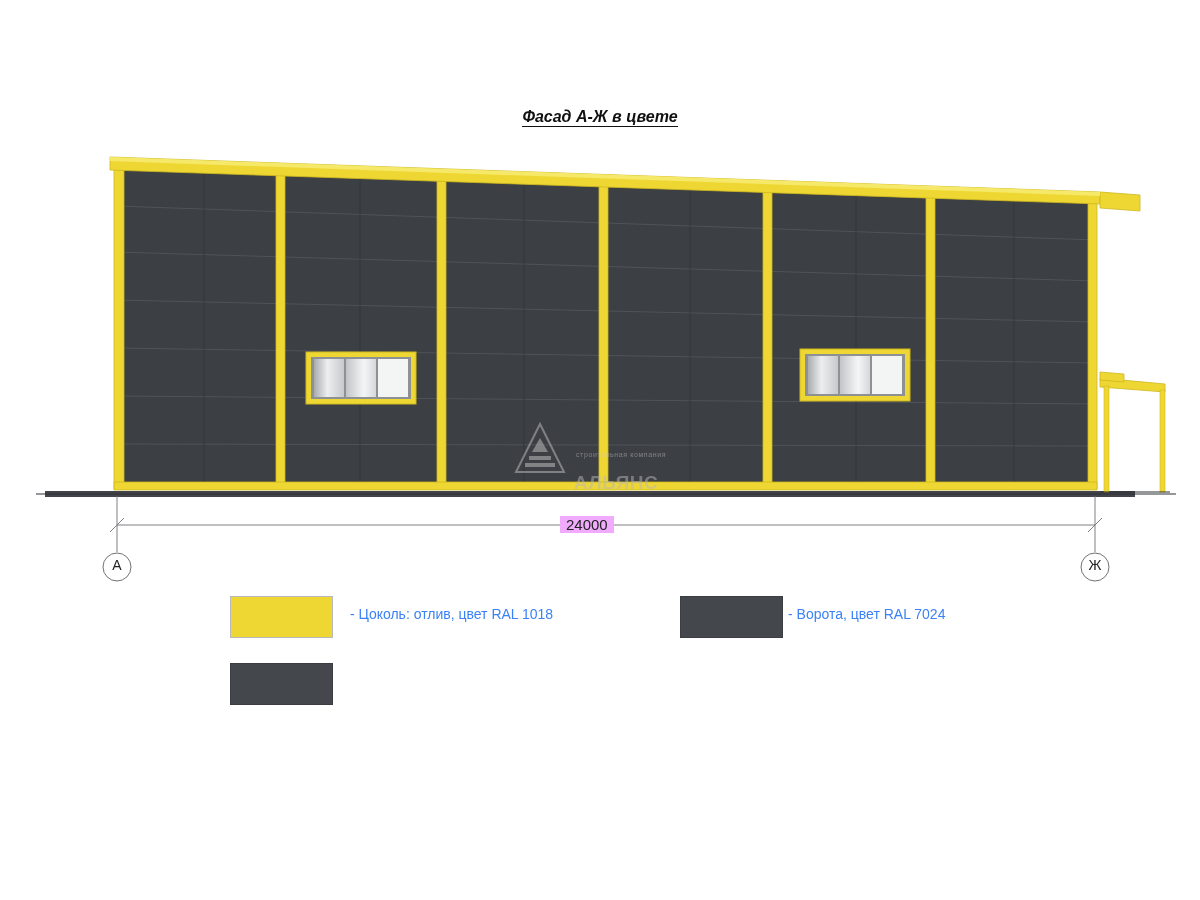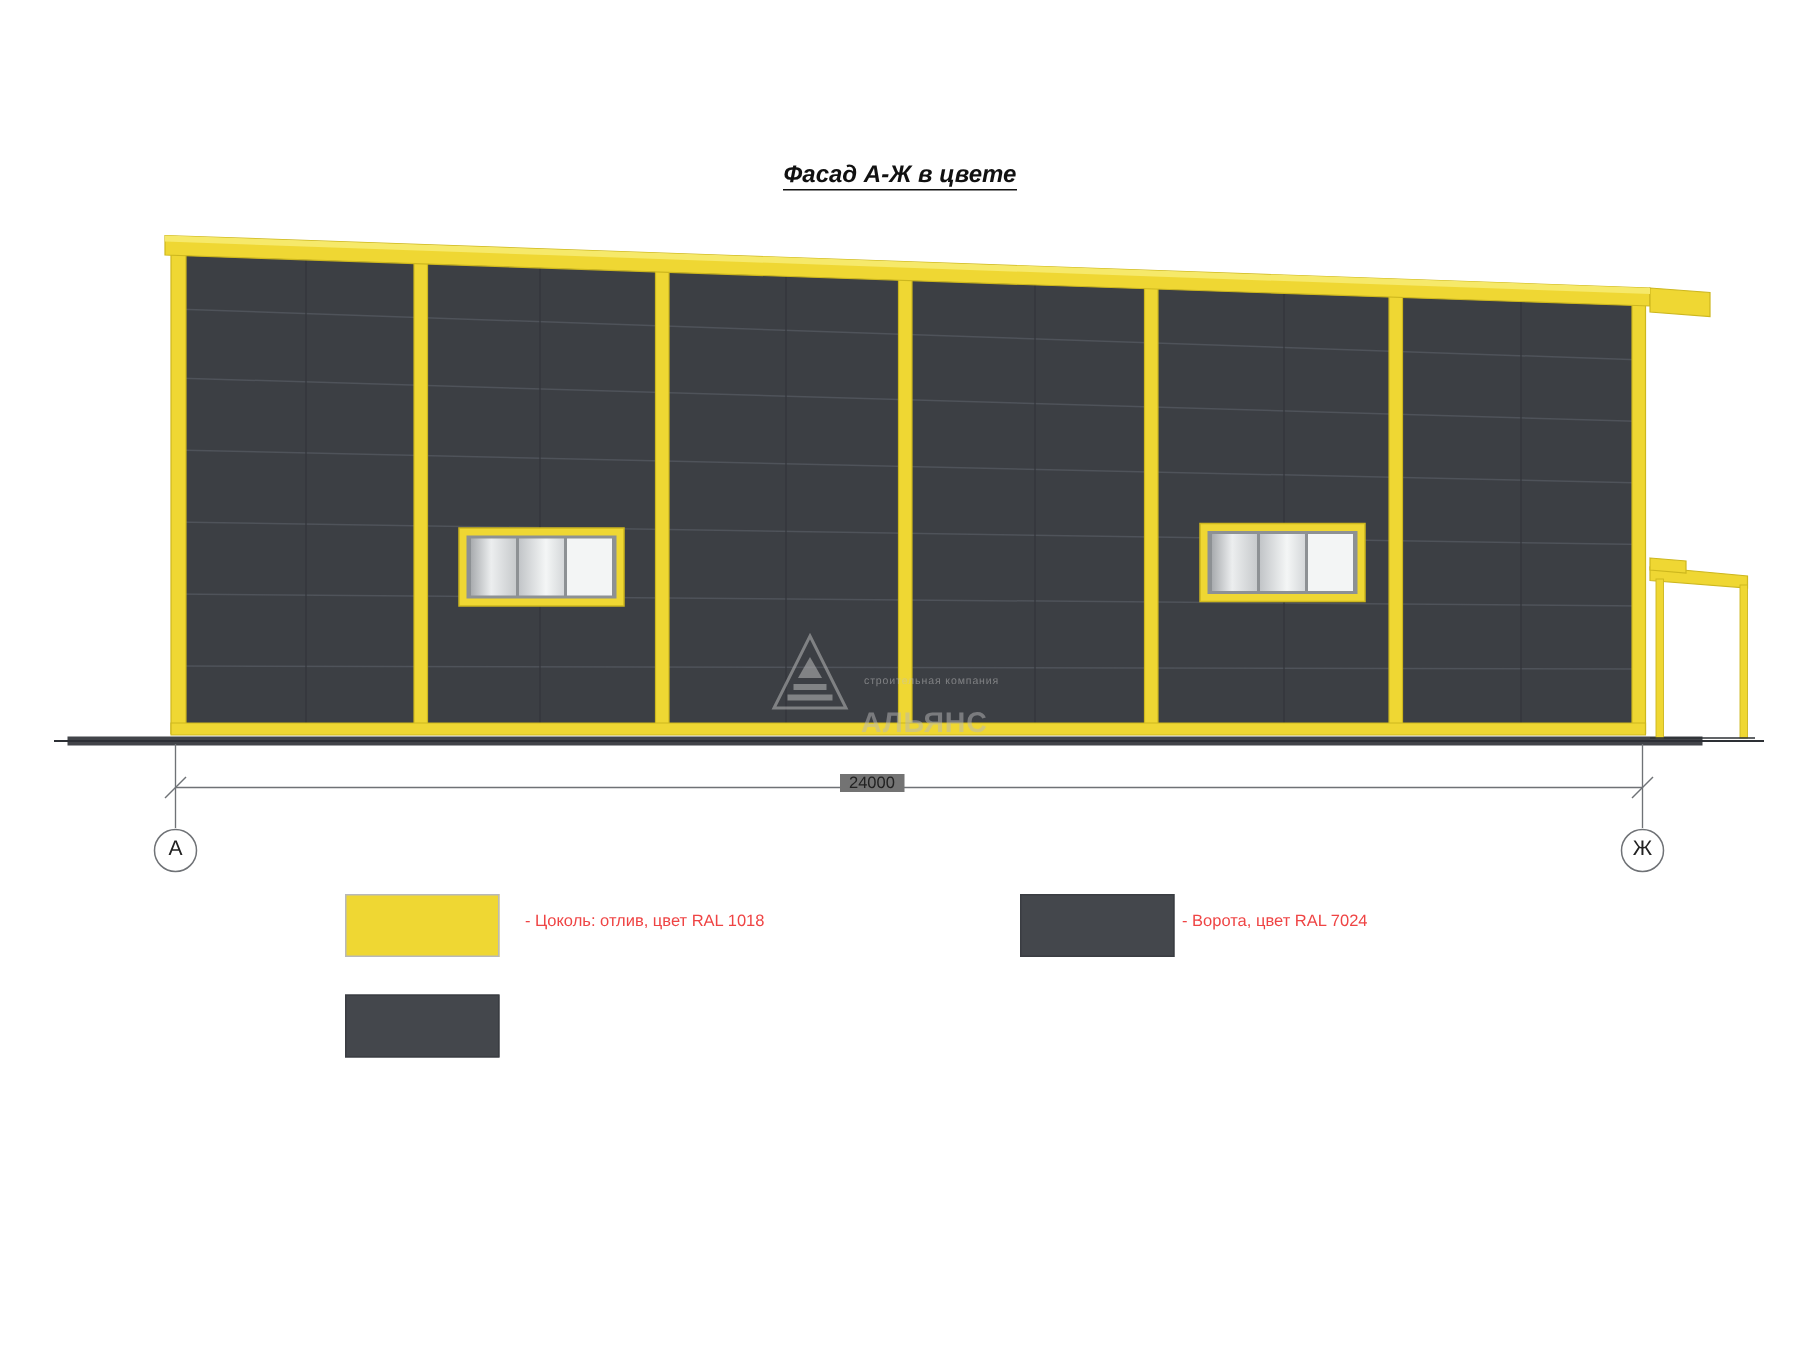--- a/index.html
+++ b/index.html
@@ -96,23 +96,23 @@
   .legend-col.left { width: 450px; }
   .legend-col.right { width: 380px; }
   .swatch {
     width: 101px;
     height: 40px;
     flex: 0 0 auto;
     border: 1px solid #b9b9b9;
   }
   .swatch.dark { border-color: #3a3d42; }
   .legend-label {
-    font-size: 11px;
+    font-size: 14px;
     line-height: 17px;
-    color: #ef4444;
+    color: #3b82f6;
     margin-left: 17px;
     margin-top: 10px;
     white-space: pre-line;
   }
   .legend-col.right .legend-label {
     margin-left: 5px;
   }
 </style>
 </head>
 <body>
@@ -212,21 +212,21 @@
         <line x1="110" y1="532" x2="124" y2="518"></line>
         <line x1="1088" y1="532" x2="1102" y2="518"></line>
       </g>
 
       <g fill="#ffffff" stroke="#6f7276" stroke-width="1">
         <circle cx="117" cy="567" r="14"></circle>
         <circle cx="1095" cy="567" r="14"></circle>
       </g>
     </svg>
 
-    <div style="position:absolute;left:560px;top:516px;font-size:11px;color:#222;background:#737373;padding:0 6px;">24000</div>
+    <div style="position:absolute;left:560px;top:516px;font-size:15px;color:#222;background:#f0abfc;padding:0 6px;">24000</div>
 
     <div style="position:absolute;left:104px;top:557px;width:26px;text-align:center;font-size:14px;color:#222;">А</div>
     <div style="position:absolute;left:1082px;top:557px;width:26px;text-align:center;font-size:14px;color:#222;">Ж</div>
 
     <div class="watermark">
       <svg width="56" height="58" viewBox="0 0 56 58" xmlns="http://www.w3.org/2000/svg">
         <polygon points="28,4 52,52 4,52" fill="none" stroke="#c2c2c2" stroke-width="2"></polygon>
         <g fill="#c6c6c6">
           <polygon points="28,18 36,32 20,32"></polygon>
           <rect x="17" y="36" width="22" height="4"></rect>

